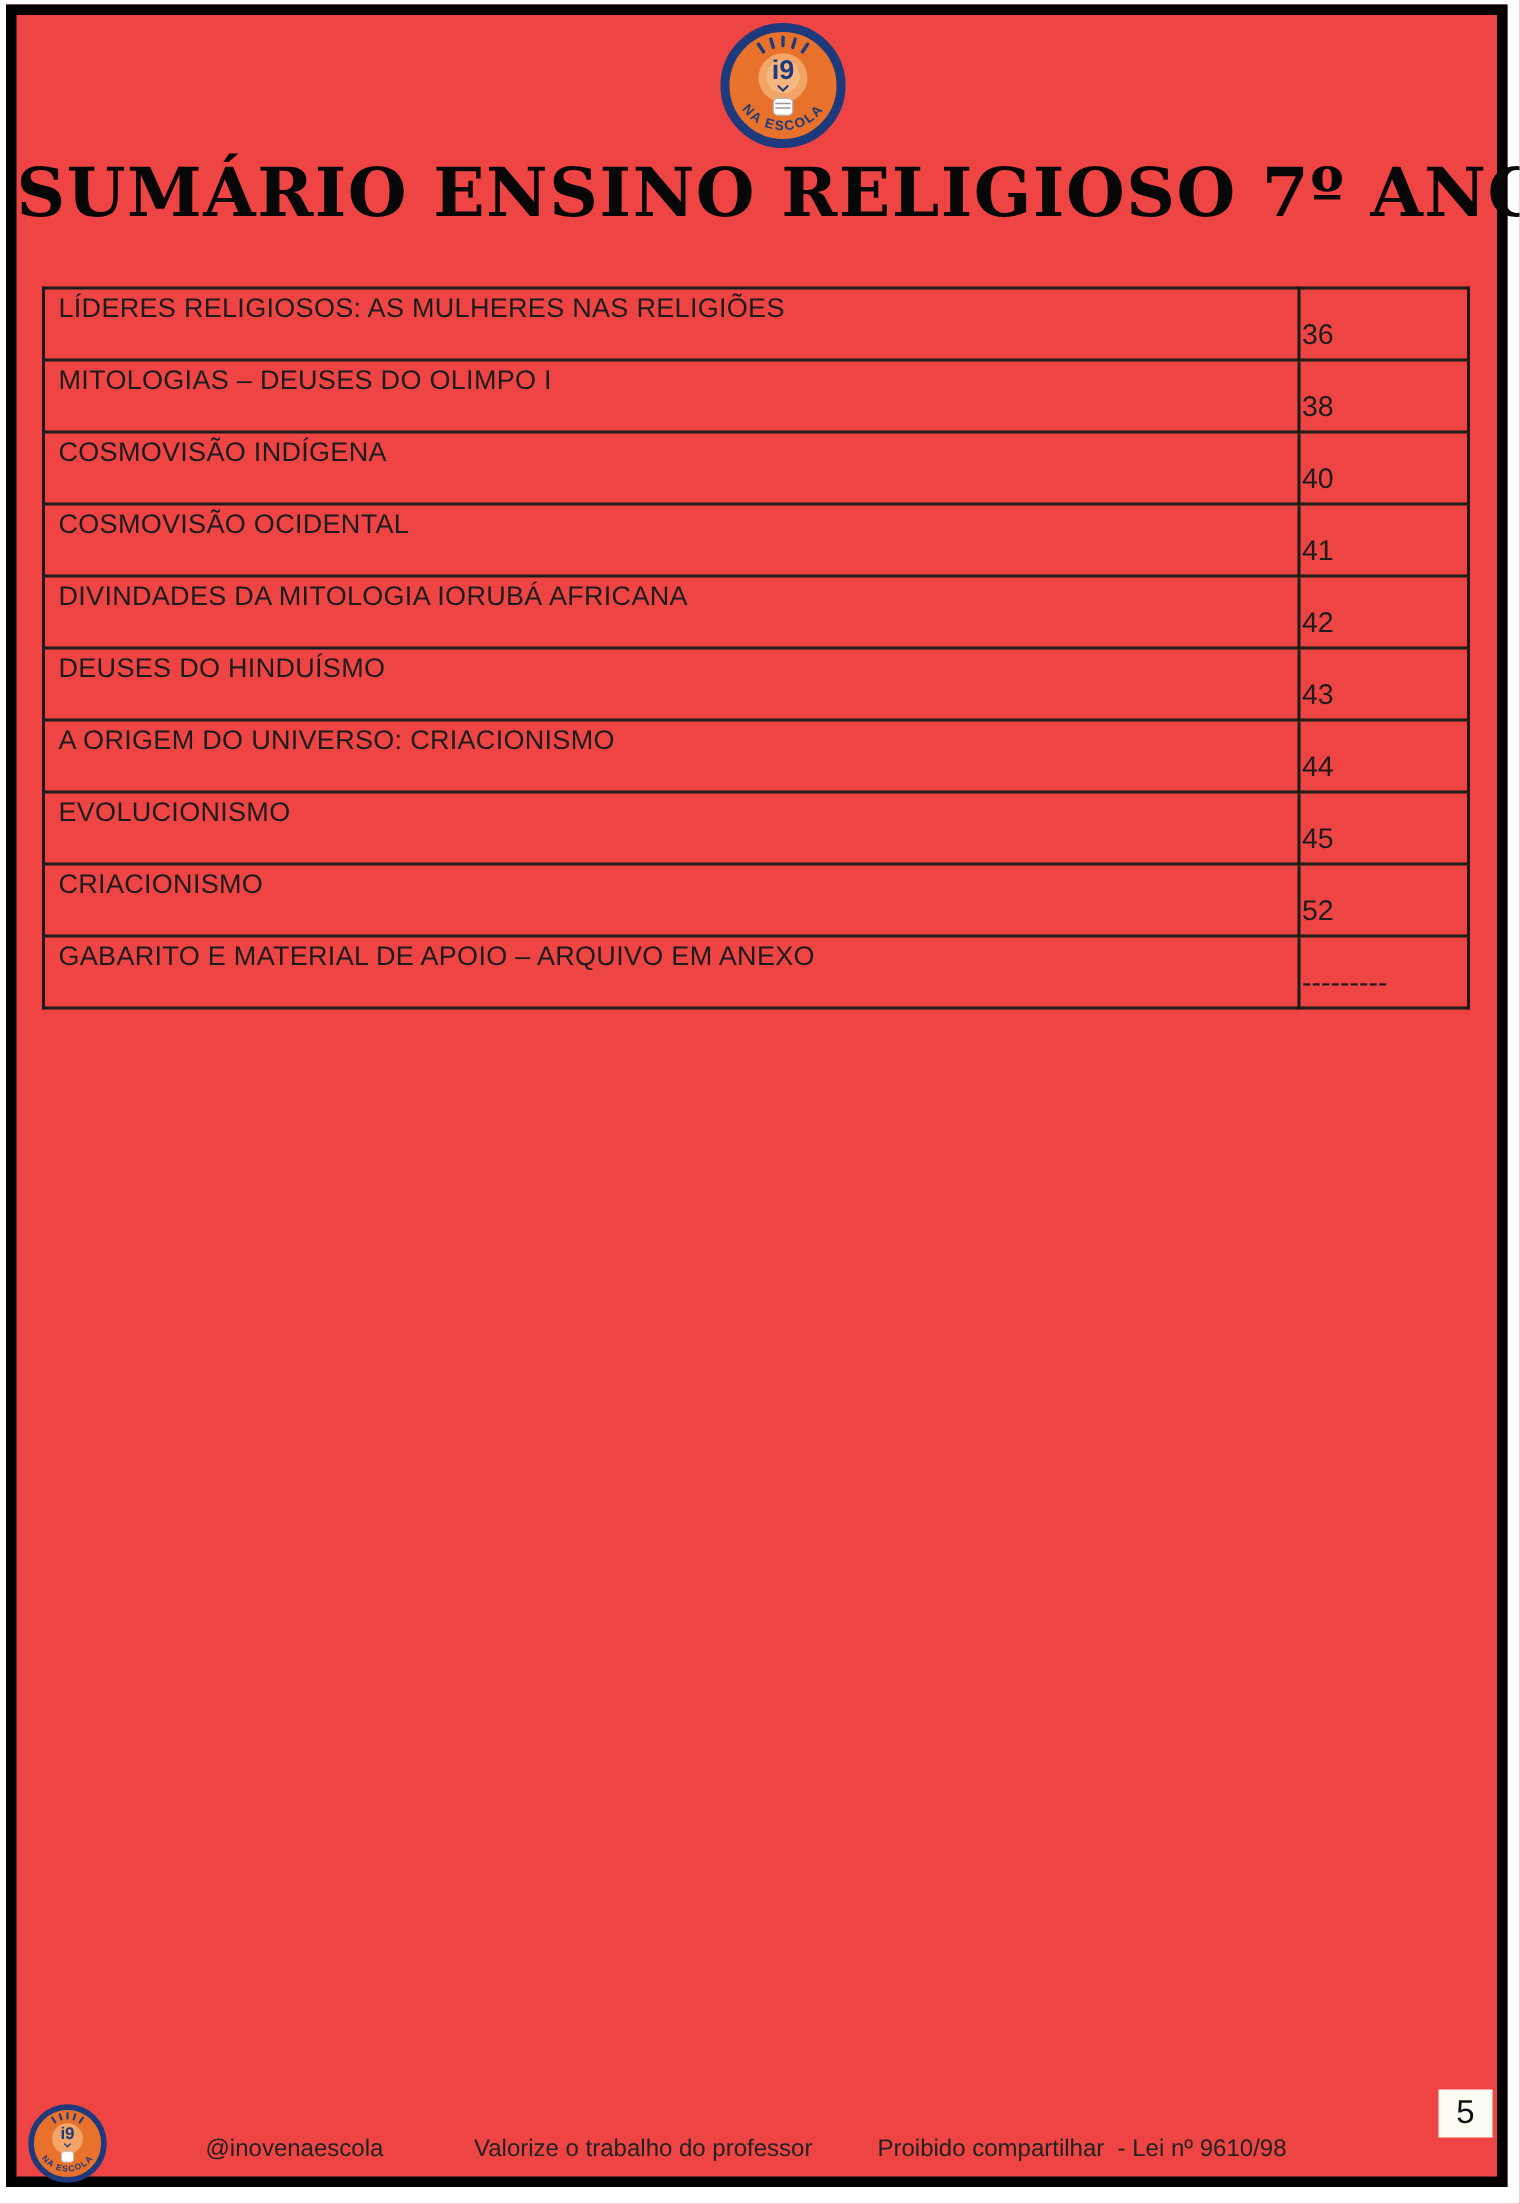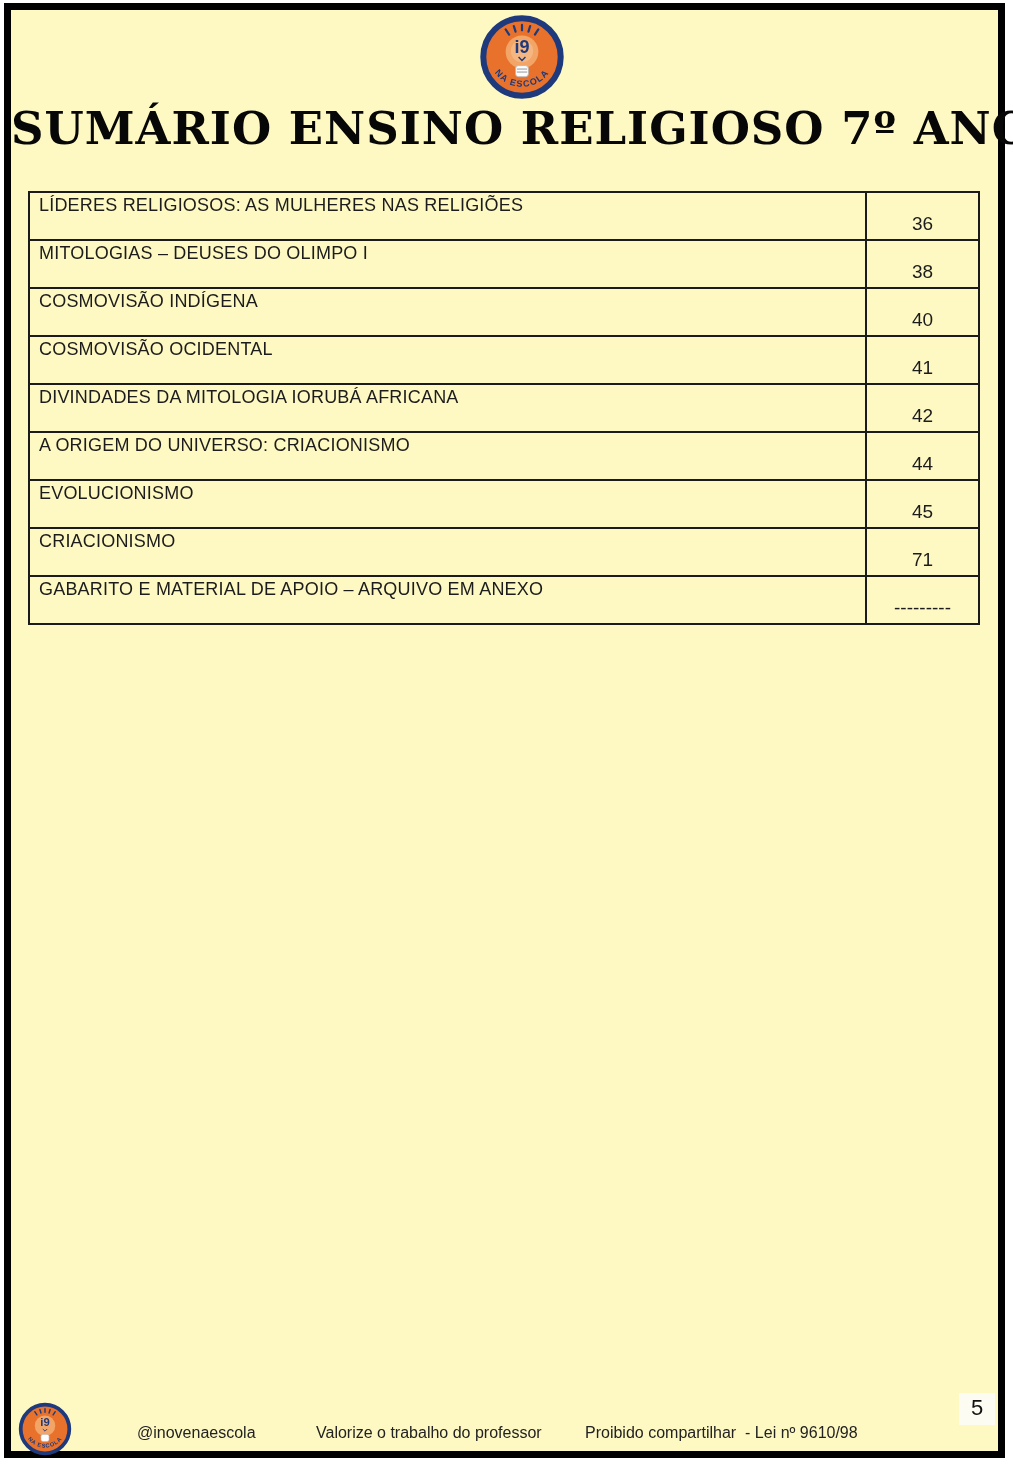--- a/index.html
+++ b/index.html
@@ -1,19 +1,19 @@
 <!DOCTYPE html>
 <html><head>
 <meta charset="utf-8">
 <style>
   html,body{margin:0;padding:0;background:#ffffff;}
   body{width:1013px;height:1469px;position:relative;font-family:"Liberation Sans",sans-serif;}
   .page{
     position:absolute;left:4px;top:3px;width:1001px;height:1455px;
-    box-sizing:border-box;border:7px solid #000;background:#fef9c3;
+    box-sizing:border-box;border:7px solid #000;background:#ef4444;
   }
   
   .logo-lg{position:absolute;left:468px;top:4px;width:86px;height:86px;}
   .logo-sm{position:absolute;left:7px;top:1392px;width:54px;height:54px;z-index:3;}
   
   .title{
     position:absolute;top:92px;left:0;right:0;text-align:center;
     font-family:"DejaVu Serif","Liberation Serif",serif;font-weight:bold;
     font-size:45px;letter-spacing:1px;color:#070707;white-space:nowrap;
   }
@@ -22,21 +22,21 @@
     position:absolute;left:17px;top:181px;width:952px;
     border-collapse:collapse;table-layout:fixed;
   }
   table.toc td{
     border:2px solid #1b1b1b;
     font-family:"Liberation Sans",sans-serif;color:#1c1c1c;
     overflow:hidden;white-space:nowrap;
   }
   table.toc tr{height:48px;}
   td.t{vertical-align:top;padding:2px 6px 0 9px;font-size:18px;letter-spacing:0.2px;}
-  td.p{width:109px;text-align:center;vertical-align:bottom;padding-bottom:4px;font-size:19px;}
+  td.p{width:109px;vertical-align:bottom;padding-bottom:4px;font-size:19px;}
   
   .f-text{position:absolute;top:1414px;font-size:16px;color:#222;}
   .handle{left:126px;}
   .message{left:305px;}
   .notice{left:574px;white-space:pre;}
   .pagenum{
     position:absolute;left:948px;top:1383px;width:36px;text-align:center;
     font-size:22px;color:#111;background:#fdfcf2;padding:2px 0 4px 0;
   }
 </style>
@@ -88,30 +88,34 @@
       </tr>
       <tr>
         <td class="t">COSMOVISÃO OCIDENTAL</td>
         <td class="p">41</td>
       </tr>
       <tr>
         <td class="t">DIVINDADES DA MITOLOGIA IORUBÁ AFRICANA</td>
         <td class="p">42</td>
       </tr>
       <tr>
+        <td class="t">DEUSES DO HINDUÍSMO</td>
+        <td class="p">43</td>
+      </tr>
+      <tr>
         <td class="t">A ORIGEM DO UNIVERSO: CRIACIONISMO</td>
         <td class="p">44</td>
       </tr>
       <tr>
         <td class="t">EVOLUCIONISMO</td>
         <td class="p">45</td>
       </tr>
       <tr>
         <td class="t">CRIACIONISMO</td>
-        <td class="p">71</td>
+        <td class="p">52</td>
       </tr>
       <tr>
         <td class="t">GABARITO E MATERIAL DE APOIO – ARQUIVO EM ANEXO</td>
         <td class="p">---------</td>
       </tr>
     </tbody>
   </table>
 
   <svg class="logo-sm" viewBox="0 0 100 100">
     <circle cx="50" cy="50" r="45" fill="#E8722C" stroke="#1E3A7C" stroke-width="7"></circle>

